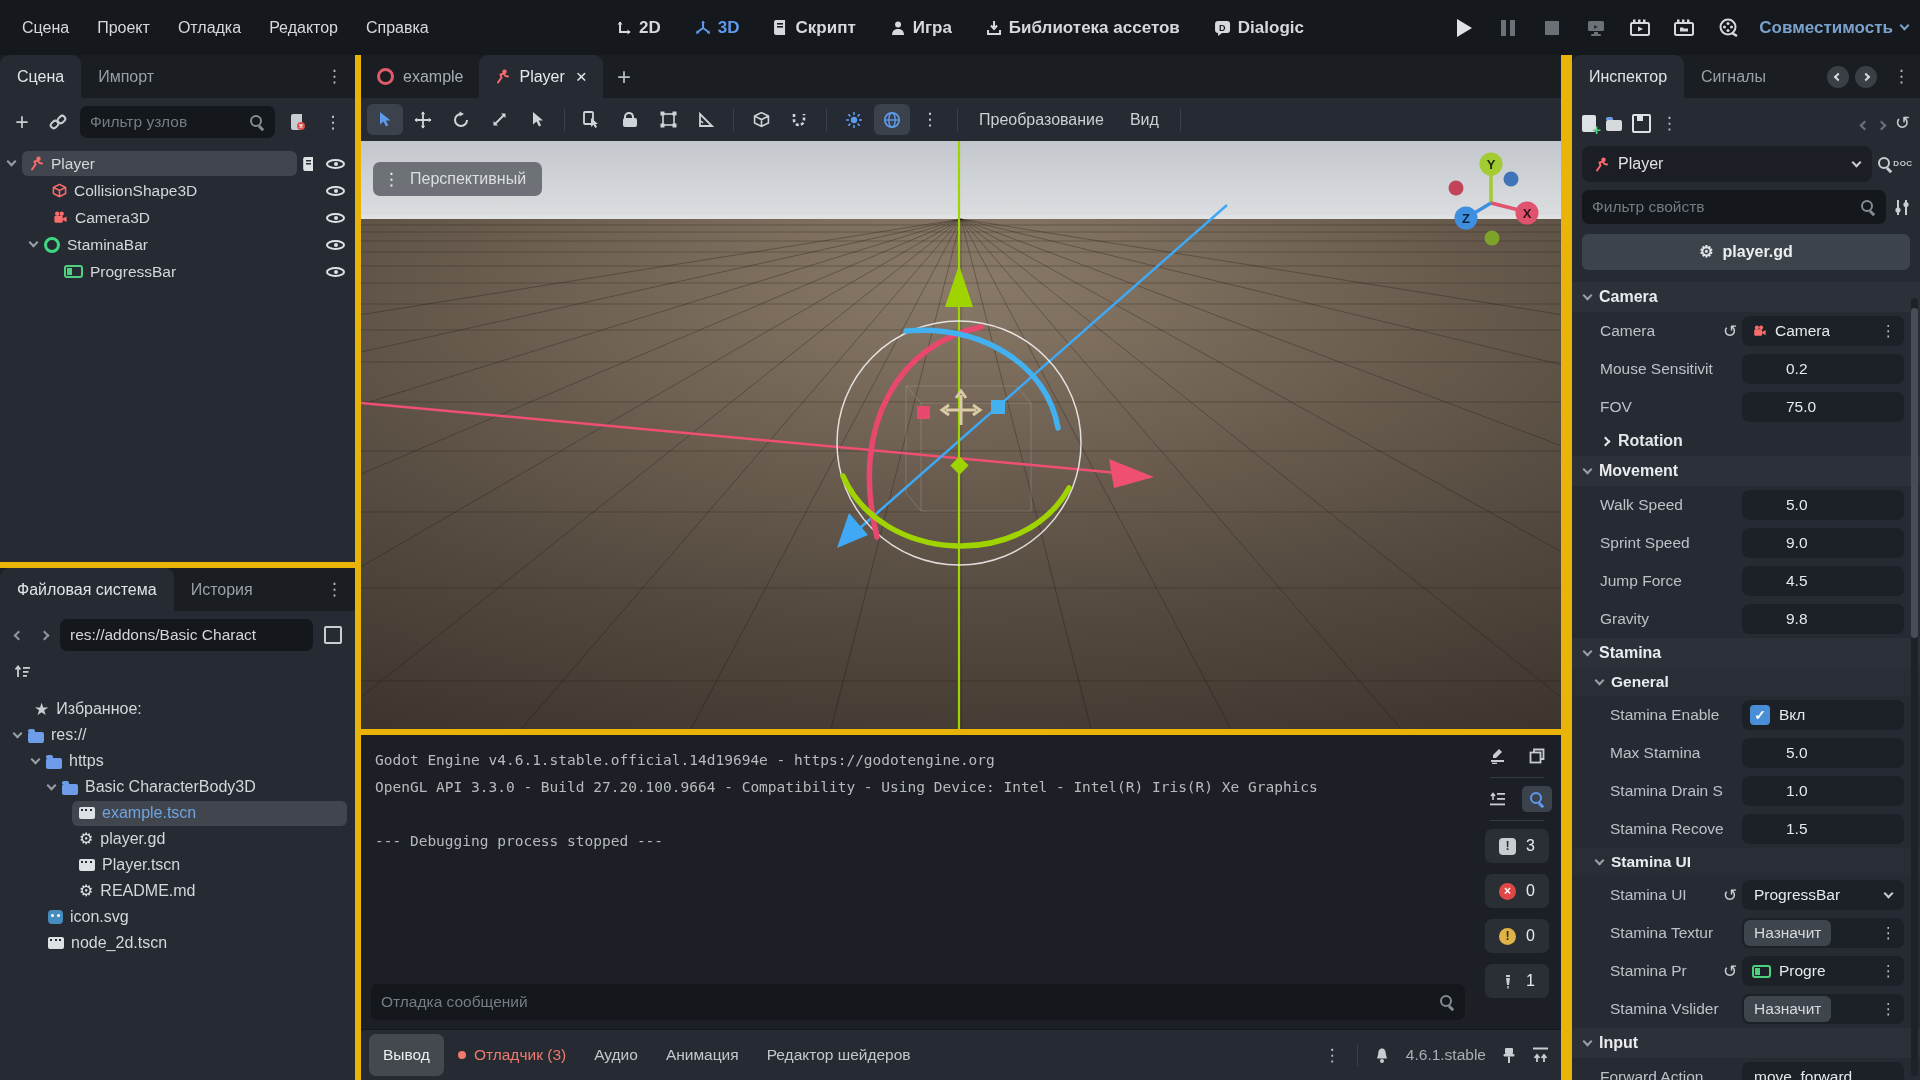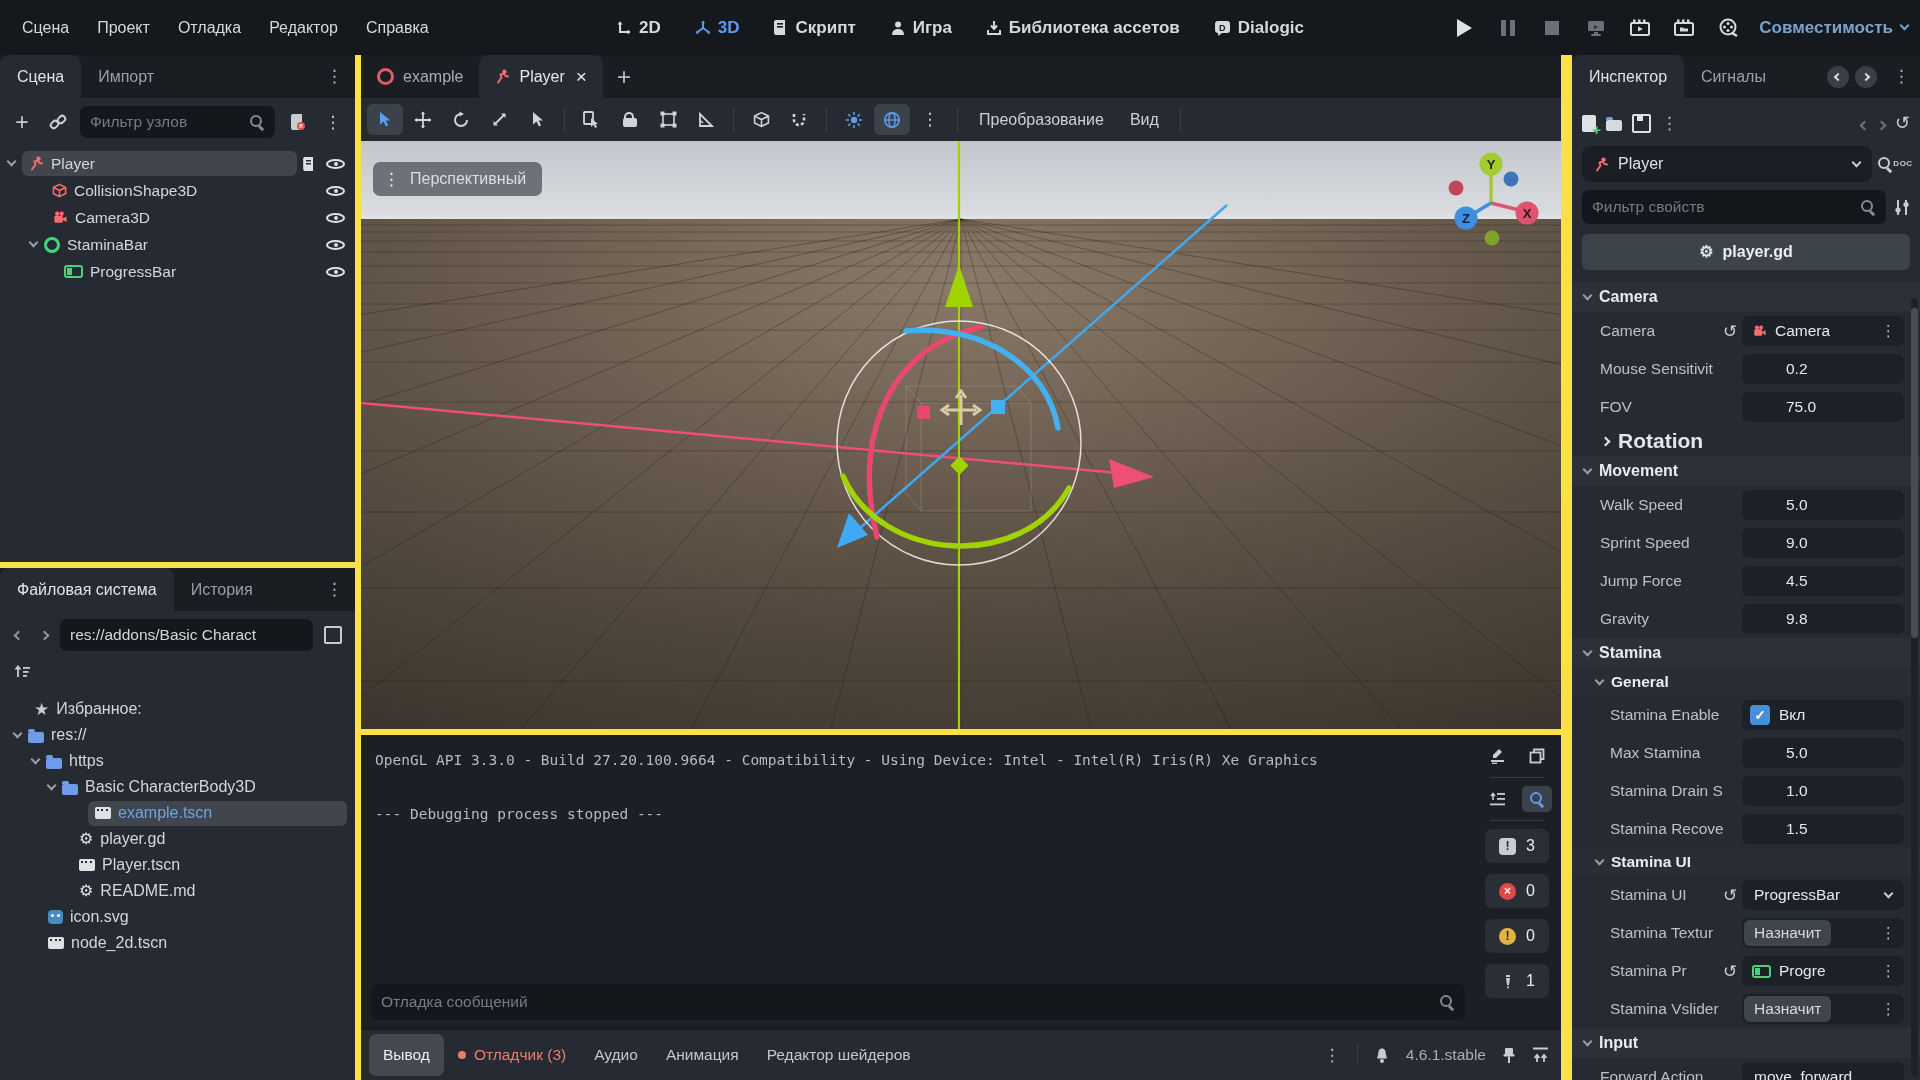--- a/index.html
+++ b/index.html
@@ -1,18 +1,18 @@
 <!DOCTYPE html>
 <html><head>
 <meta charset="utf-8">
 <style>
   html,body{margin:0;padding:0;width:1920px;height:1080px;overflow:hidden;
     background:#15181d;font-family:"Liberation Sans",sans-serif;color:#cfd3d8;
     -webkit-font-smoothing:antialiased;font-size:15px;}
-  .app{position:absolute;inset:0;background:#fde047;}
+  .app{position:absolute;inset:0;background:#eab308;}
   .icon{display:inline-flex;align-items:center;justify-content:center;}
 
   
   .topbar{position:absolute;left:0;top:0;width:1920px;height:55px;background:#15181d;
     display:flex;align-items:center;}
   .menus{display:flex;gap:4px;padding-left:10px;}
   .menu-item{padding:6px 12px;font-size:16px;color:#d6d9dc;border-radius:6px;cursor:default;}
   .modes{position:absolute;left:50%;transform:translateX(-50%);display:flex;gap:14px;align-items:center;}
   .mode{display:flex;align-items:center;gap:7px;padding:5px 10px;border-radius:6px;font-size:17px;
     font-weight:bold;color:#d6d9dc;}
@@ -151,21 +151,21 @@
   .docbtn .doc-label{font-size:8px;font-weight:bold;letter-spacing:.5px;margin-top:-2px;}
   .propfilter-row{display:flex;align-items:center;gap:8px;padding:8px 10px 0 10px;}
   .script-header{margin:10px 10px 0 10px;height:36px;background:#3d434b;border-radius:6px;
     display:flex;align-items:center;justify-content:center;gap:9px;color:#eceef0;font-size:16px;font-weight:bold;}
   .props{margin-top:12px;}
   .sect{display:flex;align-items:center;gap:8px;height:30px;padding-left:12px;background:#2b3039;
     font-weight:bold;color:#e9ebee;font-size:16px;}
   .sect.sub{padding-left:24px;background:#292e36;font-size:15.5px;height:28px;}
   .sect .schev{color:#9aa0a8;}
   .collapsed-row{display:flex;align-items:center;gap:9px;height:30px;padding-left:30px;
-    font-weight:bold;color:#e4e7ea;font-size:21px;}
+    font-weight:bold;color:#e4e7ea;font-size:16px;}
   .prow{display:flex;align-items:center;height:38px;padding:0 16px 0 28px;}
   .prow.nested{padding-left:38px;}
   .plabel{flex:1;color:#bcc1c8;font-size:15.5px;white-space:nowrap;overflow:hidden;}
   .revert{width:24px;color:#ccd0d5;font-size:17px;text-align:center;flex:none;}
   .pval{width:162px;flex:none;display:flex;}
   .vbox{flex:1;height:30px;background:#1c2027;border-radius:7px;display:flex;align-items:center;
     color:#e6e9ec;font-size:15.5px;min-width:0;}
   .vbox .num{padding-left:44px;}
   .vbox .vicon{margin-left:10px;}
   .vbox .vtext{margin-left:8px;white-space:nowrap;overflow:hidden;}
@@ -452,21 +452,21 @@
           <div class="tree-row" style="padding-left:32px;">
             <span class="chev down sm tchev"></span>
             <span class="folder"></span>
             <span>https</span>
           </div>
           <div class="tree-row" style="padding-left:48px;">
             <span class="chev down sm tchev"></span>
             <span class="folder"></span>
             <span>Basic CharacterBody3D</span>
           </div>
-          <div class="tree-row" style="padding-left:72px;margin-left:16px;">
+          <div class="tree-row" style="padding-left:72px;">
             <span class="pill sel" style="margin-right:8px;">
               <span class="scene-file"></span>
               <span class="blue-name">example.tscn</span>
             </span>
           </div>
           <div class="tree-row" style="padding-left:79px;">
             <span class="gear">⚙</span>
             <span>player.gd</span>
           </div>
           <div class="tree-row" style="padding-left:79px;">
@@ -705,20 +705,21 @@
         <circle cx="23" cy="71" r="11.5" fill="#3f8fe0"></circle>
         <text x="23" y="75.5" text-anchor="middle" font-size="13" font-weight="bold" fill="#0e2236" font-family="Liberation Sans,sans-serif">Z</text>
         <circle cx="13" cy="41" r="7.5" fill="#c14458"></circle>
         <circle cx="68" cy="32" r="7.5" fill="#3f74b8"></circle>
         <circle cx="49" cy="91" r="7.5" fill="#7fa32a"></circle>
       </svg>
     </div>
 
     <div class="console">
       <div class="console-lines">
+        <div>Godot Engine v4.6.1.stable.official.14d19694e - https://godotengine.org</div>
         <div>OpenGL API 3.3.0 - Build 27.20.100.9664 - Compatibility - Using Device: Intel - Intel(R) Iris(R) Xe Graphics</div>
         <div>&nbsp;</div>
         <div>--- Debugging process stopped ---</div>
       </div>
       <div class="console-side">
         <div class="crow">
           <span class="cbtn">
             <svg width="17" height="16" viewBox="0 0 17 16">
                 <path d="M10 1 L13 4 L7 10 L4 10 L4 7Z" fill="#c9ccd1"></path>
                 <path d="M2 13 H15" stroke="#c9ccd1" stroke-width="2"></path>

